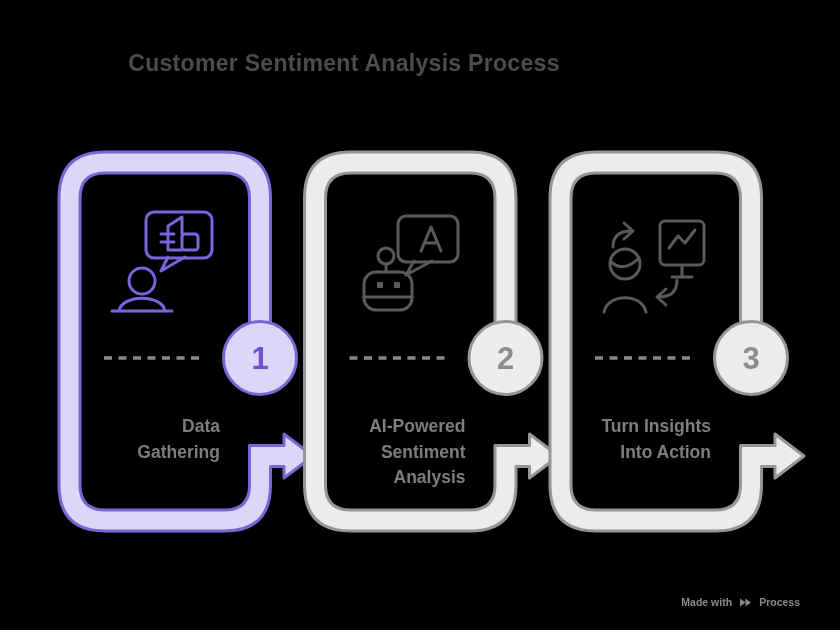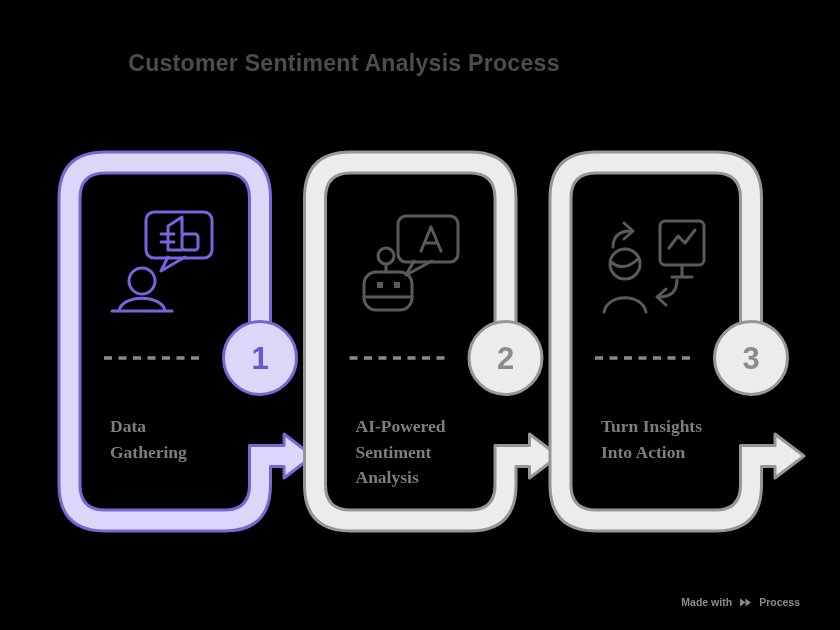--- a/index.html
+++ b/index.html
@@ -25,22 +25,22 @@
     font-family:"Liberation Sans", sans-serif;font-size:31px;font-weight:bold;
     text-anchor:middle;
   }
   .badge-number.n1{fill:var(--step1-number,#6c55cf);}
   .badge-number.n23{fill:var(--gray-number,#8c8c8c);}
   .icon-purple{stroke:var(--step1-icon,#7b63dd);}
   .icon-gray{stroke:var(--gray-icon,#5a5a5a);}
   .icon{fill:none;stroke-width:3;stroke-linecap:round;stroke-linejoin:round;}
   .step-label{
     position:absolute;top:414px;width:110px;
-    text-align:left;font-size:17.5px;line-height:25.5px;
-    color:var(--label,#7e7e7e);font-weight:bold;font-family:Liberation Serif, serif;
+    text-align:right;font-size:17.5px;line-height:25.5px;
+    color:var(--label,#7e7e7e);font-weight:bold;
   }
   .watermark{
     position:absolute;right:40px;top:596px;display:flex;align-items:center;gap:7px;
     color:var(--watermark,#8a8a8a);font-size:10.5px;font-weight:600;
   }
   .napkin-logo{display:inline-block;}
 </style>
 </head>
 <body>
 

